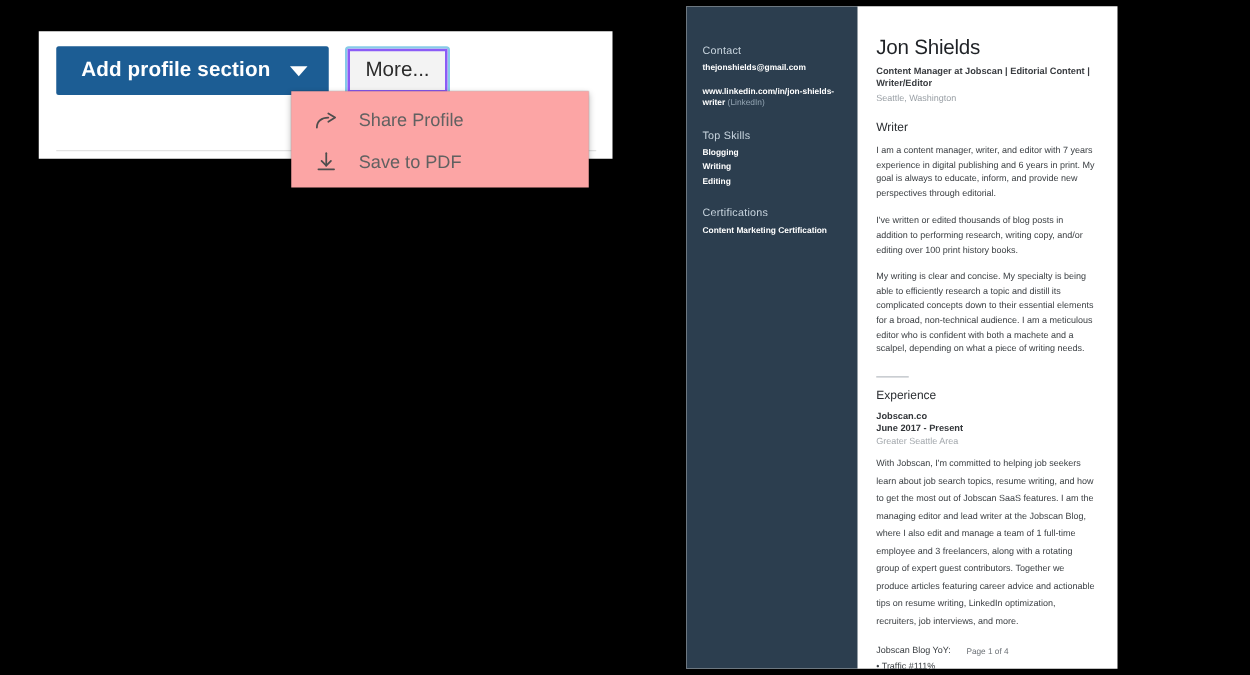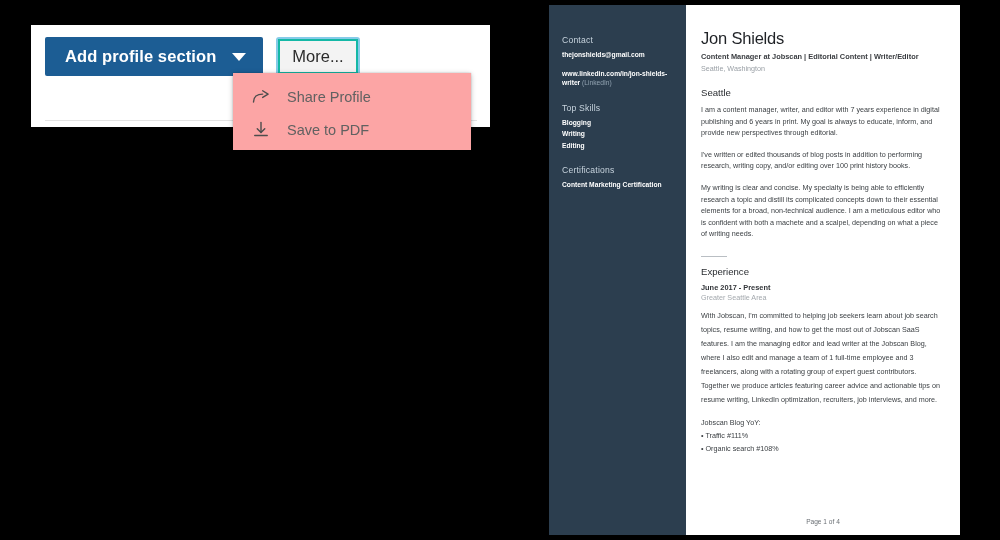--- a/index.html
+++ b/index.html
@@ -42,21 +42,21 @@
   }
   #more-btn-wrap {
     margin-left: 13px;
     border: 2px solid #86cbe8;
     border-radius: 3px;
     padding: 0;
     line-height: 0;
   }
   #more-btn {
     background: #f3f3f3;
-    border: 2px solid #14b8a6;
+    border: 2px solid #8b5cf6;
     color: #2b2b2b;
     height: 35px;
     padding: 0 12px;
     font-size: 16.5px;
     cursor: pointer;
     font-family: "Liberation Sans", sans-serif;
     display:flex; align-items:center;
   }
   #card-divider {
     position: absolute; left: 14px; top: 95px;
@@ -94,21 +94,21 @@
   
   #arrow-graphic {
     position: absolute; left: 244px; top: 182px;
     width: 256px; height: 262px;
     z-index: 5;
   }
 
   
   #pdf-page {
     position: absolute; left: 549px; top: 5px;
-    width: 411px; height: 530px;
+    width: 345px; height: 530px;
     background: #ffffff;
     display: flex;
     overflow: hidden;
   }
   #pdf-sidebar {
     width: 137px;
     background: #2c3e4f;
     color: #e6ebf0;
     padding: 30px 14px 0 13px;
     flex: 0 0 137px;
@@ -274,29 +274,30 @@
       <div class="side-gap"></div>
       <div class="side-head">Certifications</div>
       <div class="side-line">Content Marketing Certification</div>
     </div>
 
     <div id="pdf-main">
       <div id="pdf-name">Jon Shields</div>
       <div id="pdf-headline">Content Manager at Jobscan | Editorial Content | Writer/Editor</div>
       <div id="pdf-location">Seattle, Washington</div>
 
-      <div class="pdf-section-title">Seattle</div>
+      <div class="pdf-section-title">Writer</div>
       <div class="pdf-para">I am a content manager, writer, and editor with 7 years experience in digital publishing and 6 years in print. My goal is always to educate, inform, and provide new perspectives through editorial.</div>
       <div class="pdf-para">I've written or edited thousands of blog posts in addition to performing research, writing copy, and/or editing over 100 print history books.</div>
       <div class="pdf-para">My writing is clear and concise. My specialty is being able to efficiently research a topic and distill its complicated concepts down to their essential elements for a broad, non-technical audience. I am a meticulous editor who is confident with both a machete and a scalpel, depending on what a piece of writing needs.</div>
 
       <div class="pdf-rule"></div>
       <div class="pdf-section-title" style="margin-top:0">Experience</div>
 
       <div>
+        <div class="exp-company">Jobscan.co</div>
         <div class="exp-dates">June 2017 - Present</div>
         <div class="exp-place">Greater Seattle Area</div>
         <div class="exp-body">With Jobscan, I'm committed to helping job seekers learn about job search topics, resume writing, and how to get the most out of Jobscan SaaS features. I am the managing editor and lead writer at the Jobscan Blog, where I also edit and manage a team of 1 full-time employee and 3 freelancers, along with a rotating group of expert guest contributors. Together we produce articles featuring career advice and actionable tips on resume writing, LinkedIn optimization, recruiters, job interviews, and more.</div>
         <div class="exp-small">Jobscan Blog YoY:</div>
         <div class="exp-small">• Traffic #111%</div>
         <div class="exp-small">• Organic search #108%</div>
       </div>
 
       <div id="pdf-footer">Page 1 of 4</div>
     </div>

